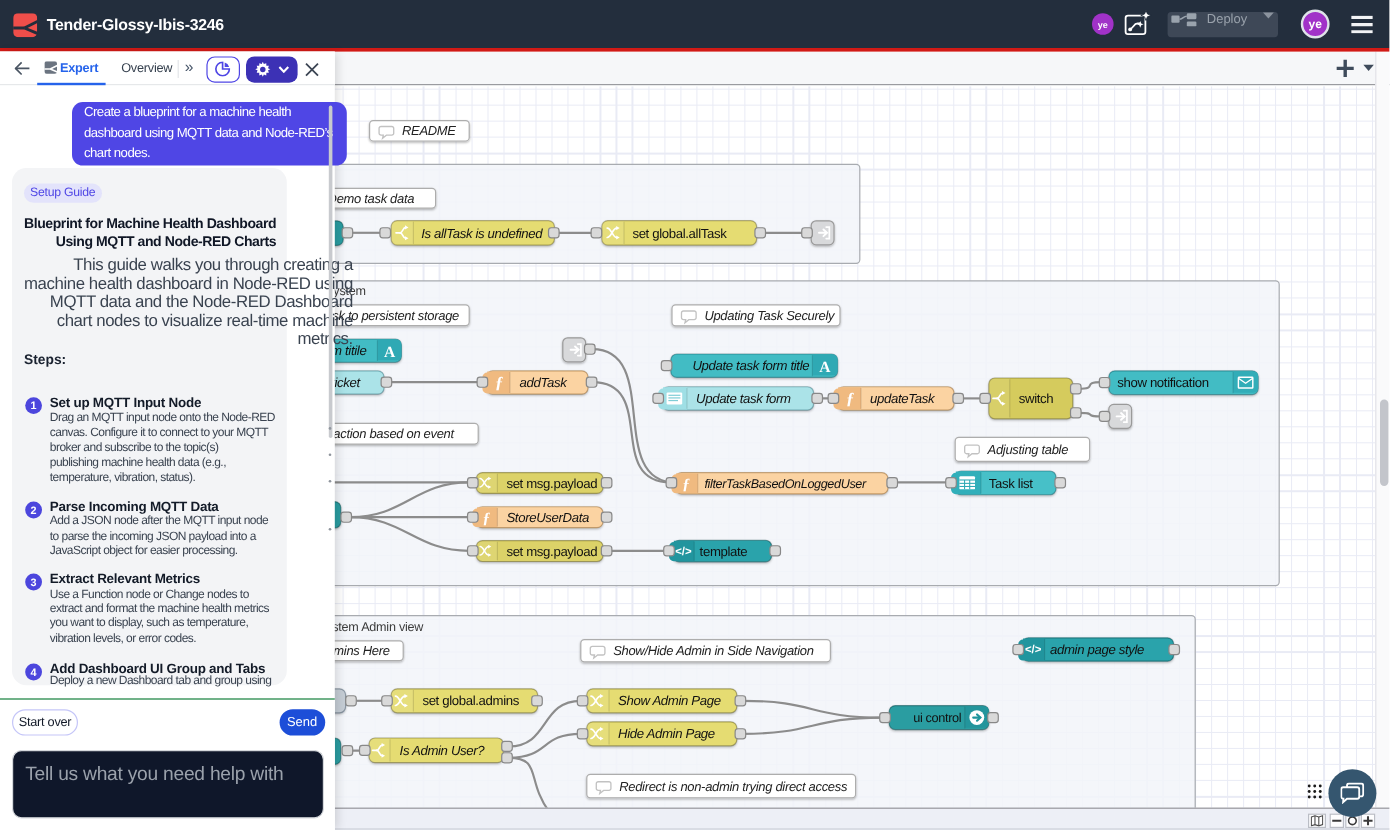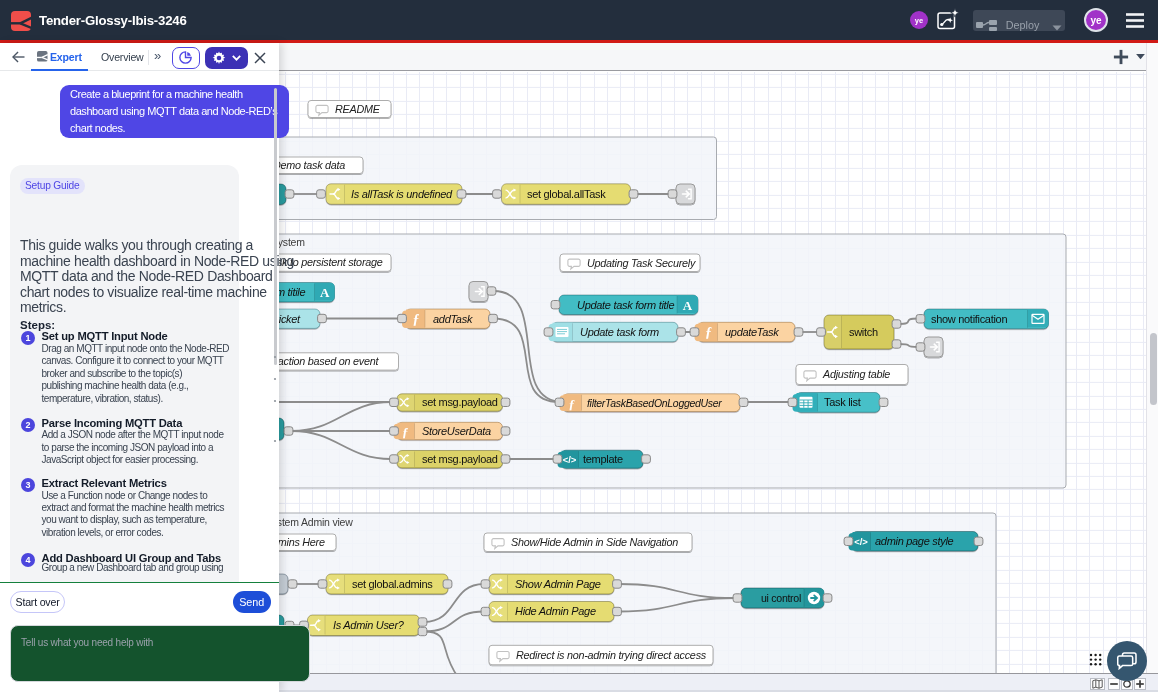--- a/index.html
+++ b/index.html
@@ -1,50 +1,50 @@
 <!DOCTYPE html>
 <html><head><meta charset="utf-8"><style>
 * { margin:0; padding:0; box-sizing:border-box; }
 html,body { width:1158px; height:692px; overflow:hidden; font-family:"Liberation Sans", sans-serif; }
 #page { position:relative; width:1158px; height:692px; background:#fff; }
 #hdr { position:absolute; left:0; top:0; width:1158px; height:40px; background:#232e3d; }
 #hdrtitle { position:absolute; left:39px; top:13px; color:#fff; font-size:13.2px; font-weight:700; letter-spacing:-0.2px; }
 .hava { position:absolute; border-radius:50%; background:#a132c8; color:#fff; display:flex; align-items:center; justify-content:center; font-weight:600; }
-#deploybtn { position:absolute; left:973px; top:10px; width:92px; height:21px; background:#3e4857; border-radius:3px; display:flex; align-items:flex-end; justify-content:center; color:#99a1ab; font-size:10.8px; }
+#deploybtn { position:absolute; left:973px; top:10px; width:92px; height:21px; background:#3e4857; border-radius:3px; display:flex; align-items:flex-start; justify-content:center; color:#99a1ab; font-size:10.8px; }
 #redbar { position:absolute; left:0; top:40px; width:1158px; height:3px; background:#d11a16; }
 #tabbar { position:absolute; left:0; top:43px; width:1158px; height:27.5px; background:#f6f7f9; border-bottom:1.5px solid #9a9ba0; }
 #grid { position:absolute; left:0; top:72px; width:1146px; height:601px; background:
   repeating-linear-gradient(to right, #e9ebf5 0, #e9ebf5 1px, transparent 1px, transparent 13.4px),
   repeating-linear-gradient(to bottom, #e9ebf5 0, #e9ebf5 1px, transparent 1px, transparent 13.4px),
   #fff; background-position: 4px 0px, 0px 1.9px, 0 0; }
 #cnv { position:absolute; left:0; top:0; }
 #vscroll { position:absolute; left:1146px; top:43px; width:12px; height:630px; background:#fafafb; border-left:1px solid #e2e2e8; }
 #vthumb { position:absolute; left:2.5px; top:290px; width:7px; height:72px; background:#c3c5cb; border-radius:3.5px; }
 #cfooter { position:absolute; left:0; top:673px; width:1158px; height:19px; background:#edeff6; border-top:1px solid #97979c; }
 .fbtn { position:absolute; top:3.5px; height:12.5px; background:#fdfdfe; border:1px solid #babdc5; display:flex; align-items:center; justify-content:center; }
 #botline { position:absolute; left:0; top:690px; width:1158px; height:2px; background:#d9dce4; }
 #fab { position:absolute; left:1107px; top:641px; width:40px; height:40px; border-radius:50%; background:#35566f; display:flex; align-items:center; justify-content:center; }
 #sidebar { position:absolute; left:0; top:43px; width:279px; height:649px; background:#fff; box-shadow:3px 0 8px rgba(0,0,0,0.14); }
 #sbtool { position:absolute; left:0; top:0; width:279px; height:28px; background:#fff; border-bottom:1px solid #e6e8ea; }
 #piebtn { position:absolute; left:172px; top:3.5px; width:27.5px; height:22px; border:1.5px solid #4f46e5; border-radius:7px; background:#fff; display:flex; align-items:center; justify-content:center; }
 #gearbtn { position:absolute; left:205px; top:3.5px; width:43px; height:22px; border-radius:7px; background:#3c31b5; display:flex; align-items:center; justify-content:center; }
 #bluebar { position:absolute; left:31px; top:25.5px; width:57px; height:2.5px; background:#2563eb; }
 #bubble { position:absolute; left:35px; top:42px; width:229px; height:53px; background:#4f46e5; border-radius:9px; color:#fff; font-size:11px; letter-spacing:-0.45px; line-height:17.4px; padding:0.5px 0 0 10px; white-space:nowrap;margin-left:25px; }
-#card { position:absolute; left:10px; top:122px; width:228.5px; height:431px; background:#f3f4f6; border-radius:12px; }
+#card { position:absolute; left:10px; top:97px; width:228.5px; height:431px; background:#f3f4f6; border-radius:12px;text-align:right; }
 #sgpill { position:absolute; left:10px; top:12.5px; width:64.5px; height:16px; background:#e3e3fb; border-radius:8px; color:#4f46e5; font-size:10.2px; letter-spacing:-0.2px; display:flex; align-items:center; justify-content:center; }
 #cardh { position:absolute; left:10px; top:39px; font-size:11.7px; letter-spacing:-0.35px; font-weight:700; color:#101726; line-height:15px; white-space:nowrap; }
 #cardp { position:absolute; left:10px; top:73px; font-size:14px; letter-spacing:-0.35px; color:#3a4350; line-height:15.6px; white-space:nowrap; }
 #stepshead { position:absolute; left:10px; top:154px; font-size:11.5px; font-weight:700; color:#1a2230; }
 .stepn { position:absolute; left:21px; width:14px; height:14px; border-radius:50%; background:#4c46dd; color:#fff; font-size:9px; font-weight:600; display:flex; align-items:center; justify-content:center; }
 .stept { position:absolute; left:41.5px; font-size:11.2px; letter-spacing:-0.2px; font-weight:700; color:#131b28; white-space:nowrap; }
 .stepb { position:absolute; left:41.5px; font-size:10px; letter-spacing:-0.45px; color:#3a4350; line-height:12.4px; white-space:nowrap; }
 #sbfoot { position:absolute; left:0; top:539px; width:279px; height:110px; background:#fff; border-top:1px solid #15803d; }
 #startover { position:absolute; left:10px; top:8px; width:55px; height:22px; border:1px solid #c5c6f8; border-radius:11px; font-size:10.6px; letter-spacing:-0.2px; color:#111827; display:flex; align-items:center; justify-content:center; }
 #sendbtn { position:absolute; left:233px; top:8px; width:37.5px; height:22px; background:#1d4ed8; border-radius:11px; color:#fff; font-size:10.8px; display:flex; align-items:center; justify-content:center; }
-#chatinput { position:absolute; left:10px; top:42px; width:300px; height:57px; border:1px solid #d5d8dc; border-radius:8px; background:#14532d; color:#9aa1ab; font-size:10px; letter-spacing:-0.2px; padding:11px 0 0 10px; }
+#chatinput { position:absolute; left:10px; top:42px; width:260px; height:57px; border:1px solid #d5d8dc; border-radius:8px; background:#0f172a; color:#9aa1ab; font-size:16px; letter-spacing:-0.2px; padding:11px 0 0 10px; }
 #sbthumb { position:absolute; left:273.5px; top:45px; width:3.5px; height:277px; background:#c8cace; border-radius:2px; }
 </style></head>
 <body>
 <div id="page">
 <div id="grid"></div>
 <svg id="cnv" width="1158" height="692" viewBox="0 0 1158 692" font-family="&quot;Liberation Sans&quot;, sans-serif">
       <defs>
         <filter id="ns" x="-30%" y="-60%" width="160%" height="240%">
           <feDropShadow dx="0" dy="1" stdDeviation="0.7" flood-color="#000" flood-opacity="0.3"></feDropShadow>
         </filter>
@@ -595,39 +595,40 @@
   <svg style="position:absolute;left:254px;top:52px;top:9px" width="12" height="12" viewBox="0 0 12 12">
         <g stroke="#3b4453" stroke-width="1.5">
           <path d="M1,1 L11,11"></path>
           <path d="M11,1 L1,11"></path>
         </g>
       </svg>
   <div id="bluebar"></div>
   <div id="bubble">Create a blueprint for a machine health<br>dashboard using MQTT data and Node-RED’s<br>chart nodes.</div>
   <div id="card">
     <div id="sgpill">Setup Guide</div>
+    <div id="cardh">Blueprint for Machine Health Dashboard<br>Using MQTT and Node-RED Charts</div>
     <div id="cardp">This guide walks you through creating a<br>machine health dashboard in Node-RED using<br>MQTT data and the Node-RED Dashboard<br>chart nodes to visualize real-time machine<br>metrics.</div>
     <div id="stepshead">Steps:</div>
   </div>
   <div class="stepn" style="top:287.5px">1</div>
       <div class="stept" style="top:286.5px">Set up MQTT Input Node</div>
       <div class="stepb" style="top:0px"></div>
   <div class="stepn" style="top:374.5px">2</div>
       <div class="stept" style="top:373.5px">Parse Incoming MQTT Data</div>
       <div class="stepb" style="top:0px"></div>
   <div class="stepn" style="top:435.3px">3</div>
       <div class="stept" style="top:434.3px">Extract Relevant Metrics</div>
       <div class="stepb" style="top:0px"></div>
   <div class="stepn" style="top:510.29999999999995px">4</div>
       <div class="stept" style="top:509.29999999999995px">Add Dashboard UI Group and Tabs</div>
       <div class="stepb" style="top:0px"></div>
   <div class="stepb" style="top:386.1px">Add a JSON node after the MQTT input node<br>to parse the incoming JSON payload into a<br>JavaScript object for easier processing.</div>
   <div class="stepb" style="top:299.9px">Drag an MQTT input node onto the Node-RED<br>canvas. Configure it to connect to your MQTT<br>broker and subscribe to the topic(s)<br>publishing machine health data (e.g.,<br>temperature, vibration, status).</div>
   <div class="stepb" style="top:446.5px">Use a Function node or Change nodes to<br>extract and format the machine health metrics<br>you want to display, such as temperature,<br>vibration levels, or error codes.</div>
-  <div class="stepb" style="top:519.3px">Group a new Dashboard tab and group using</div>
+  <div class="stepb" style="top:519.3px">Deploy a new Dashboard tab and group using</div>
   <div id="sbfoot">
     <div id="startover">Start over</div>
     <div id="sendbtn">Send</div>
     <div id="chatinput">Tell us what you need help with</div>
   </div>
   <div id="sbthumb"></div>
   <svg style="position:absolute;left:272px;top:310px" width="6" height="92" viewBox="0 0 6 92">
         <g fill="#8f959d">
           <circle cx="3" cy="4" r="1.1"></circle>
           <circle cx="3" cy="26" r="1.1"></circle>

